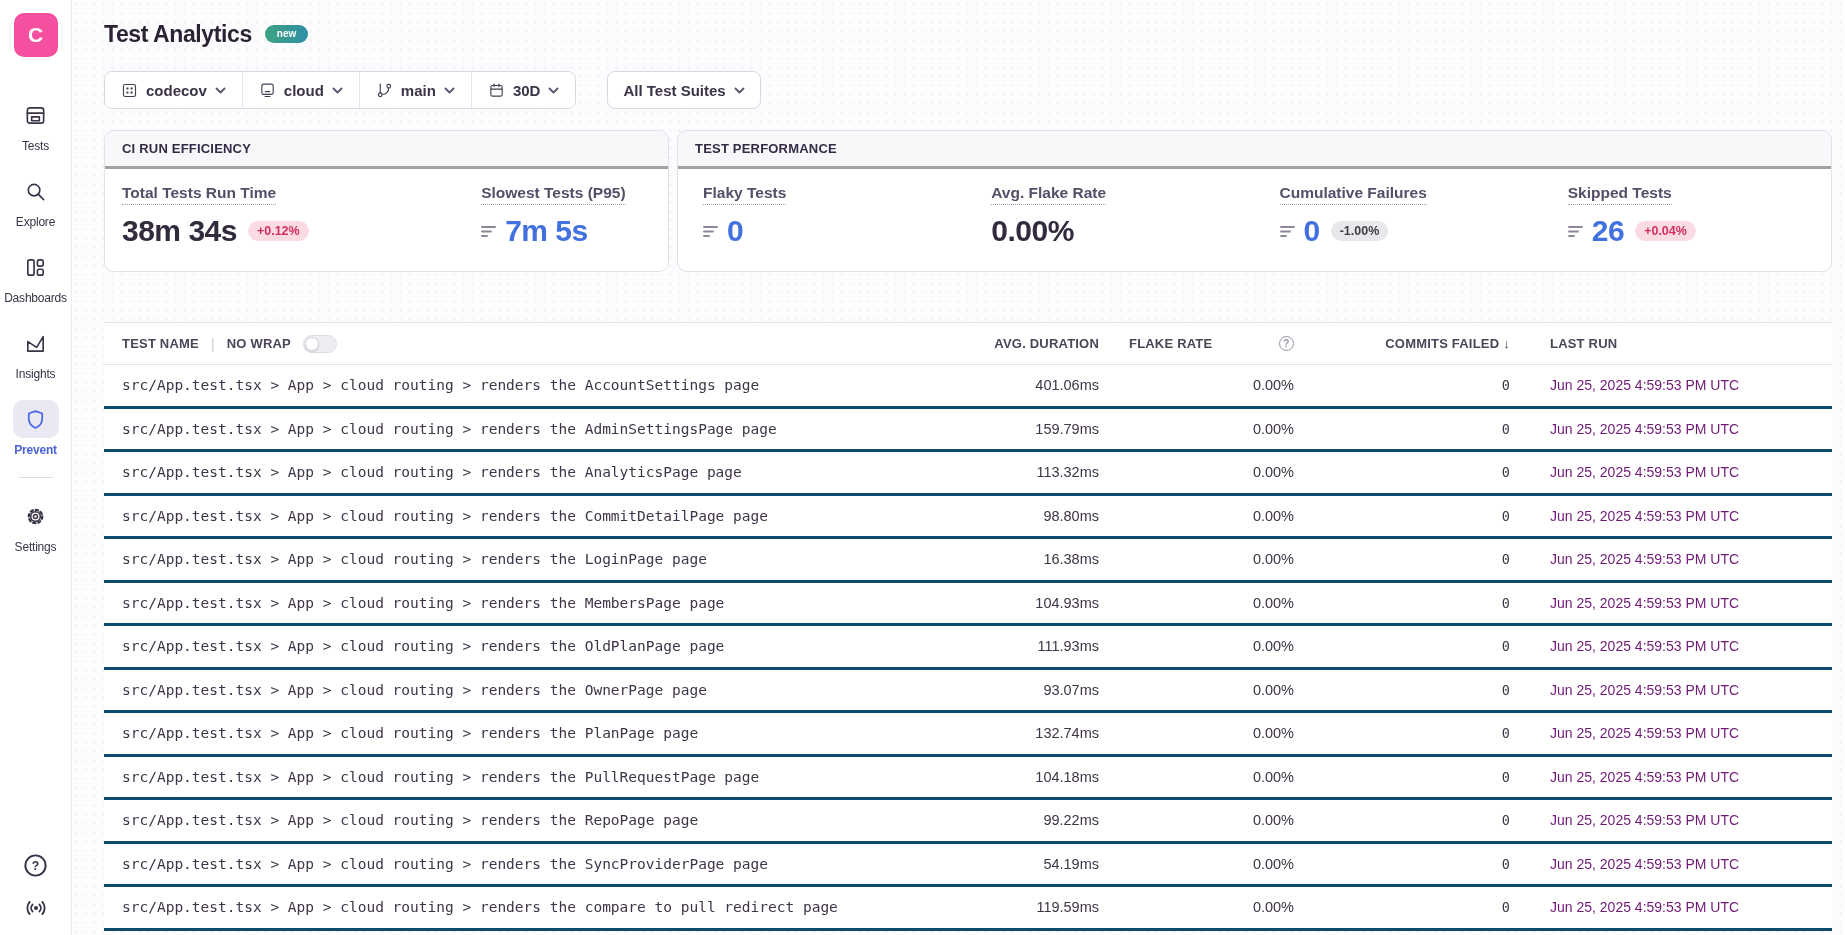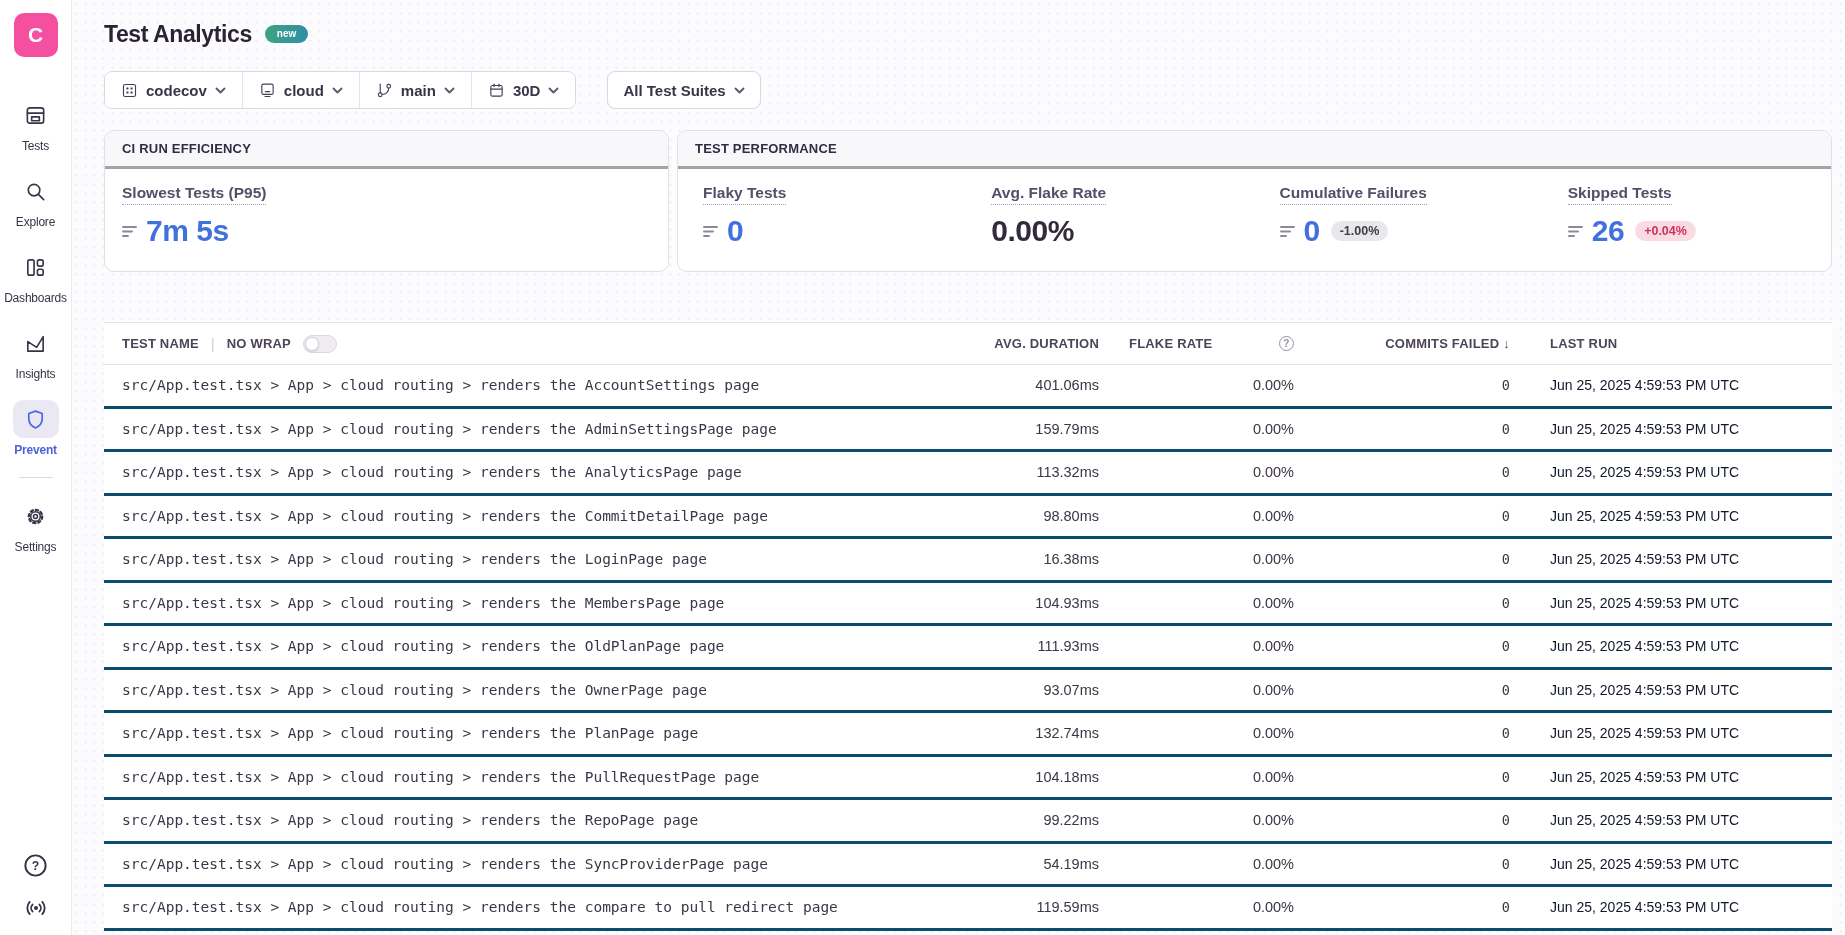--- a/index.html
+++ b/index.html
@@ -134,21 +134,21 @@
     font-size:14.5px; color:#3F3548; padding-left:18px;
     white-space:nowrap; overflow:hidden;
   }
   .c-dur, .c-flake { font-size:14.5px; color:#3E3446; text-align:right; }
   .c-dur { padding-right:30px; }
   .c-flake { padding-right:31px; }
   .c-commits {
     font-family:"DejaVu Sans Mono", monospace;
     font-size:13.5px; color:#3E3446; text-align:right; padding-right:32px;
   }
-  .c-run { font-size:14px; color:#0f172a; padding-left:8px; }
+  .c-run { font-size:14px; color:#701a75; padding-left:8px; }
 
   .stroke-ic { stroke:#3A3247; fill:none; stroke-width:1.7; stroke-linecap:round; stroke-linejoin:round; }
   .stroke-blue { stroke:#4B68E2; fill:none; stroke-width:1.8; stroke-linecap:round; stroke-linejoin:round; }
   .f-ic { stroke:#463D55; fill:none; stroke-width:1.6; stroke-linecap:round; stroke-linejoin:round; }
   .chev { stroke:#5F5770; fill:none; stroke-width:1.9; stroke-linecap:round; stroke-linejoin:round; }
   .funnel { stroke:#8F8799; fill:none; stroke-width:1.9; stroke-linecap:round; }
 </style>
 </head>
 <body>
 
@@ -323,20 +323,27 @@
           <polyline points="1.5,1.5 5.5,5.5 9.5,1.5"></polyline>
         </svg>
     </button>
   </div>
 
   <div class="cards-row">
 
     <section class="card card-ci">
       <div class="card-head">CI RUN EFFICIENCY</div>
       <div class="card-body">
+        <div class="stat">
+          <span class="stat-label">Total Tests Run Time</span>
+          <div class="stat-value-row">
+            <span class="stat-value">38m 34s</span>
+            <span class="delta pink">+0.12%</span>
+          </div>
+        </div>
         <div class="stat">
           <span class="stat-label">Slowest Tests (P95)</span>
           <div class="stat-value-row">
             <svg class="funnel" width="15" height="13" viewBox="0 0 15 13">
                 <path d="M1 2 H14"></path>
                 <path d="M1 6.5 H10"></path>
                 <path d="M1 11 H6"></path>
               </svg>
             <span class="stat-value blue">7m 5s</span>
           </div>

